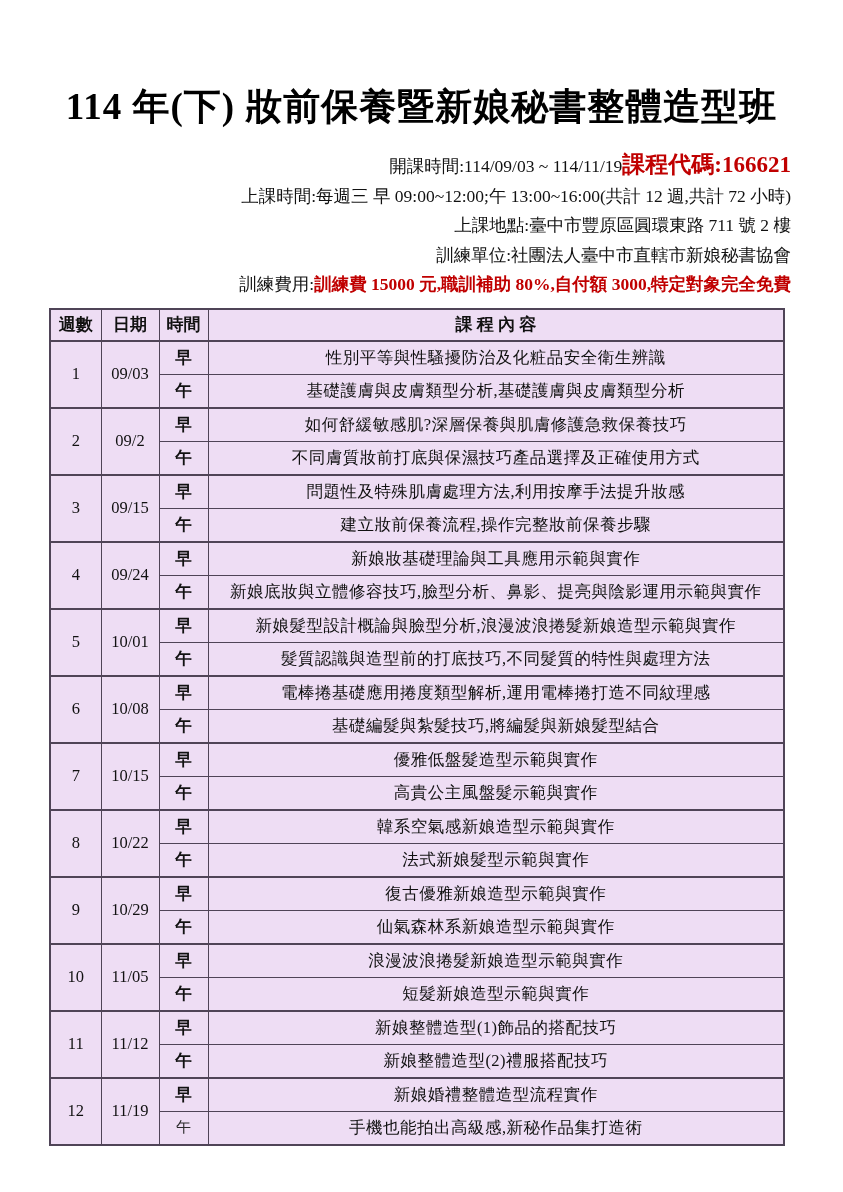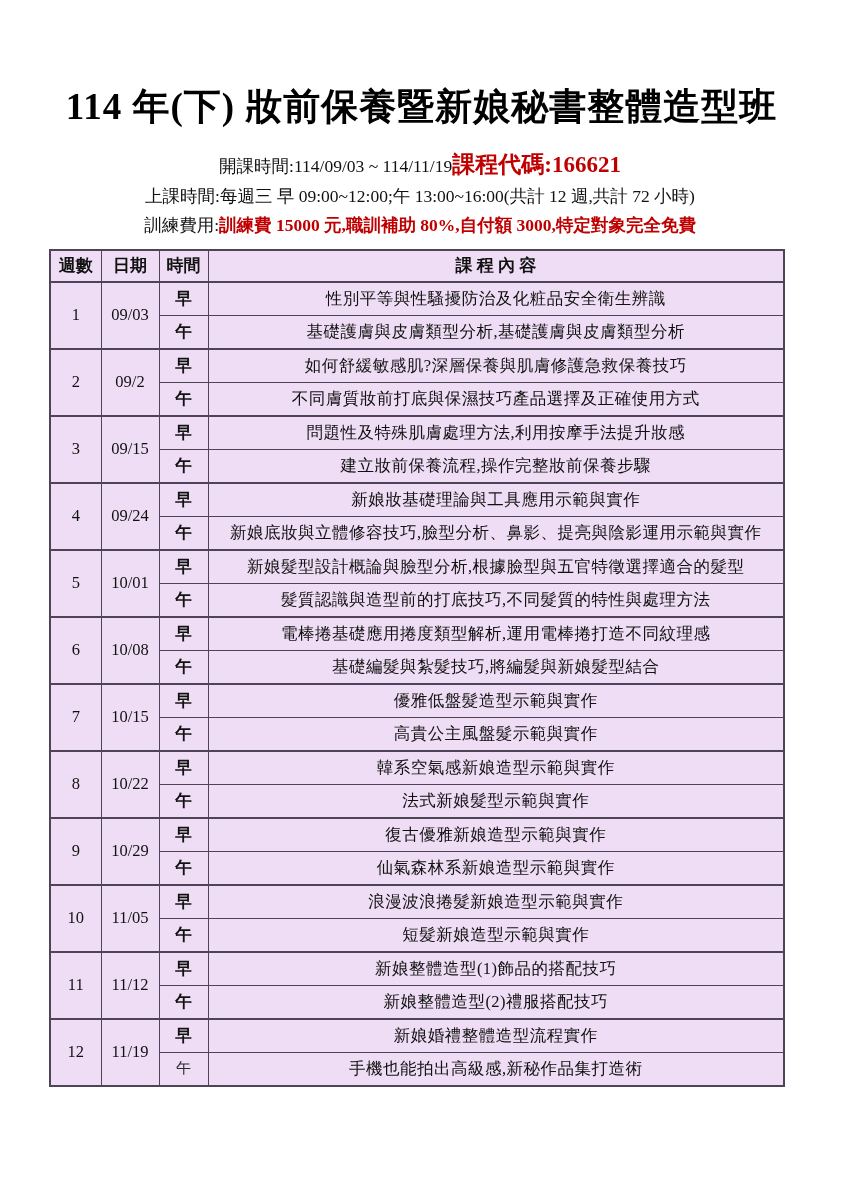--- a/index.html
+++ b/index.html
@@ -31,21 +31,21 @@
     color: #000000;
   }
   .info-block {
     margin: 0 52px 0 49px;
   }
   .info-line {
     font-size: 17.5px;
     line-height: 29.5px;
     white-space: nowrap;
     display: flex;
-    justify-content: center;
+    justify-content: flex-end;
     align-items: baseline;
   }
   .info-left { white-space: nowrap; }
   .red-bold {
     color: #c00000;
     font-weight: bold;
   }
   .course-code {
     font-size: 23px;
     white-space: nowrap;
@@ -99,21 +99,27 @@
 
     <div class="info-line">
       <span class="info-left"><span>開課時間:</span><span>114/09/03 ~ 114/11/19</span></span>
       <span class="course-code red-bold"><span>課程代碼:</span><span>166621</span></span>
     </div>
 
     <div class="info-line">
       <span class="info-left"><span>上課時間:</span><span>每週三 早 09:00~12:00;午 13:00~16:00(共計 12 週,共計 72 小時)</span></span>
     </div>
 
-
+    <div class="info-line">
+      <span class="info-left"><span>上課地點:</span><span>臺中市豐原區圓環東路 711 號 2 樓</span></span>
+    </div>
+
+    <div class="info-line">
+      <span class="info-left"><span>訓練單位:</span><span>社團法人臺中市直轄市新娘秘書協會</span></span>
+    </div>
 
     <div class="info-line">
       <span class="info-left"><span>訓練費用:</span><span class="red-bold">訓練費 15000 元,職訓補助 80%,自付額 3000,特定對象完全免費</span></span>
     </div>
 
   </div>
 
   <table class="schedule">
     <colgroup>
       <col class="c-week">
@@ -167,21 +173,21 @@
           <td class="content-cell">新娘妝基礎理論與工具應用示範與實作</td>
         </tr>
         <tr>
           <td class="period-cell">午</td>
           <td class="content-cell">新娘底妝與立體修容技巧,臉型分析、鼻影、提亮與陰影運用示範與實作</td>
         </tr>
         <tr class="group-start">
           <td class="week-cell" rowspan="2">5</td>
           <td class="date-cell" rowspan="2">10/01</td>
           <td class="period-cell">早</td>
-          <td class="content-cell">新娘髮型設計概論與臉型分析,根據臉型與五官特徵選擇適合的髮型</td>
+          <td class="content-cell">新娘髮型設計概論與臉型分析,浪漫波浪捲髮新娘造型示範與實作</td>
         </tr>
         <tr>
           <td class="period-cell">午</td>
           <td class="content-cell">髮質認識與造型前的打底技巧,不同髮質的特性與處理方法</td>
         </tr>
         <tr class="group-start">
           <td class="week-cell" rowspan="2">6</td>
           <td class="date-cell" rowspan="2">10/08</td>
           <td class="period-cell">早</td>
           <td class="content-cell">電棒捲基礎應用捲度類型解析,運用電棒捲打造不同紋理感</td>

